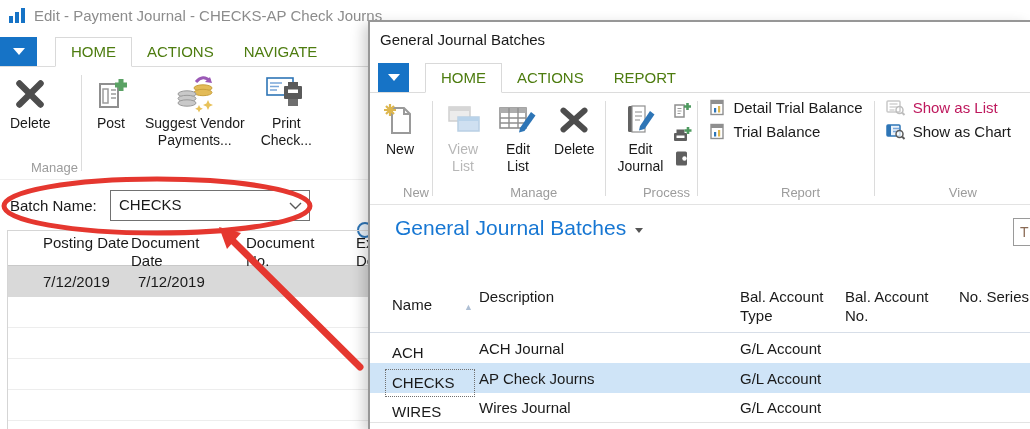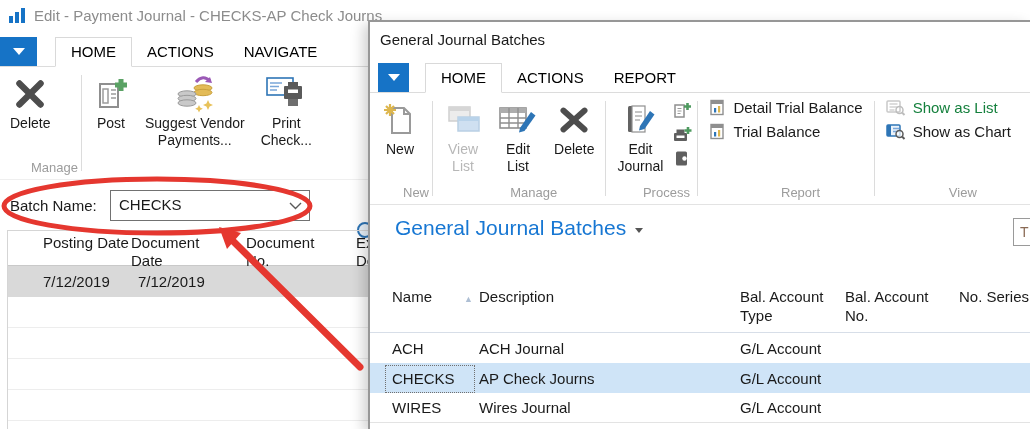--- a/index.html
+++ b/index.html
@@ -14,21 +14,21 @@
   
   .bgw { position:absolute; inset:0; background:#fff; z-index:1; }
   .bgw-titlebar { position:absolute; top:6px; left:8px; display:flex; align-items:center; gap:8px; }
   .bgw-title { font-size:15px; color:#8c8c8c; white-space:nowrap; }
 
   .tabstrip { position:absolute; left:0; right:0; height:30px; border-bottom:1px solid #dcdcdc; background:#fff; }
   .bgw .tabstrip { top:37px; }
   .appmenu-btn { position:absolute; left:0; top:0; width:37px; height:29px; background:#1673c6; display:flex; align-items:center; justify-content:center; }
   .appmenu-caret { width:0; height:0; border-left:6px solid transparent; border-right:6px solid transparent; border-top:7px solid #fff; }
   .tabs { position:absolute; left:55px; top:0; bottom:-1px; display:flex; }
-  .tab { font-size:15px; color:#000000; padding:6px 15px 0; white-space:nowrap; }
+  .tab { font-size:15px; color:#4d7c0f; padding:6px 15px 0; white-space:nowrap; }
   .tab.active { background:#fff; border:1px solid #d9d9d9; border-bottom:1px solid #fff; padding-top:5px; }
 
   .ribbon { position:absolute; left:0; right:0; display:flex; align-items:stretch; background:#fff; }
   .bgw .ribbon { top:67px; height:113px; border-bottom:1px solid #efefef; padding-left:2px; }
   .rgroup { display:flex; flex-direction:column; }
   .rgroup .btns { display:flex; align-items:flex-start; flex:1; padding-top:4px; }
   .glabel { text-align:center; font-size:13px; color:#9c9c9c; padding-bottom:4px; white-space:nowrap;margin-left:29px; }
   .rsep { width:1px; background:#dcdcdc; margin:8px 3px; }
   .rbtn { display:flex; flex-direction:column; align-items:center; padding:2px 8px 0; }
   .ric { height:42px; display:flex; align-items:center; justify-content:center; }
@@ -60,30 +60,30 @@
          border-top:2px solid #979797; border-left:2px solid #979797;
          box-shadow:-5px 4px 12px rgba(0,0,0,.18); z-index:2; overflow:hidden; }
   .fgw-title { position:absolute; top:9px; left:10px; font-size:15px; color:#1a1a1a; }
   .fgw .tabstrip { top:41px; }
   .fgw .appmenu-btn { left:8px; width:31px; }
   .fgw .ribbon { top:71px; height:112px; border-bottom:1px solid #e3e3e3; padding-left:4px; }
 
   .mini-col { display:flex; flex-direction:column; gap:5px; padding:4px 2px 0; }
   .listgroup { display:flex; flex-direction:column; gap:7px; padding:6px 8px 0; flex:1; }
   .listbtn { display:flex; align-items:center; gap:7px; font-size:15px; white-space:nowrap; }
-  .listbtn.disabled { color:#15803d; }
+  .listbtn.disabled { color:#be185d; }
 
   .fg-pagetitle { position:absolute; top:194px; left:25px; font-size:21px; color:#1777d3; display:flex; align-items:center; gap:9px; }
   .pt-caret { width:0; height:0; border-left:4px solid transparent; border-right:4px solid transparent; border-top:5px solid #555; margin-top:4px; }
   .filterbox { position:absolute; left:643px; top:196px; width:60px; height:28px; border:1px solid #9a9a9a; font-size:14px; color:#8a6a55; padding:5px 0 0 6px; }
 
   .fg-table { position:absolute; top:245px; left:0; right:0; bottom:0; font-size:15px; }
   .fg-thead { display:flex; margin-top:20px; height:46px; border-bottom:1px solid #d7dee8; padding-left:22px; }
   .fg-thead .hcell { line-height:19px; }
-  .fc1 { width:87px; } .fc2 { width:261px; } .fc3 { width:105px; } .fc4 { width:114px; } .fc5 { flex:1; }
+  .fc1 { width:87px;margin-top:8px; } .fc2 { width:261px; } .fc3 { width:105px; } .fc4 { width:114px; } .fc5 { flex:1; }
   .sort-asc { float:right; font-size:9px; color:#aebfd4; margin:3px 6px 0 0; }
   .fg-row { display:flex; align-items:center; height:30px; padding-left:22px; }
   .fg-row.selected { background:#cfe4f7; }
   .fg-row.last { border-bottom:1px solid #e3e3e3; }
   .focus-cell { position:relative; }
   .focus-cell::before { content:""; position:absolute; left:-7px; top:-5px; width:88px; height:26px; border:1px dotted #707070; }
 
   
   .annot { position:absolute; inset:0; z-index:10; pointer-events:none; }
 </style>

